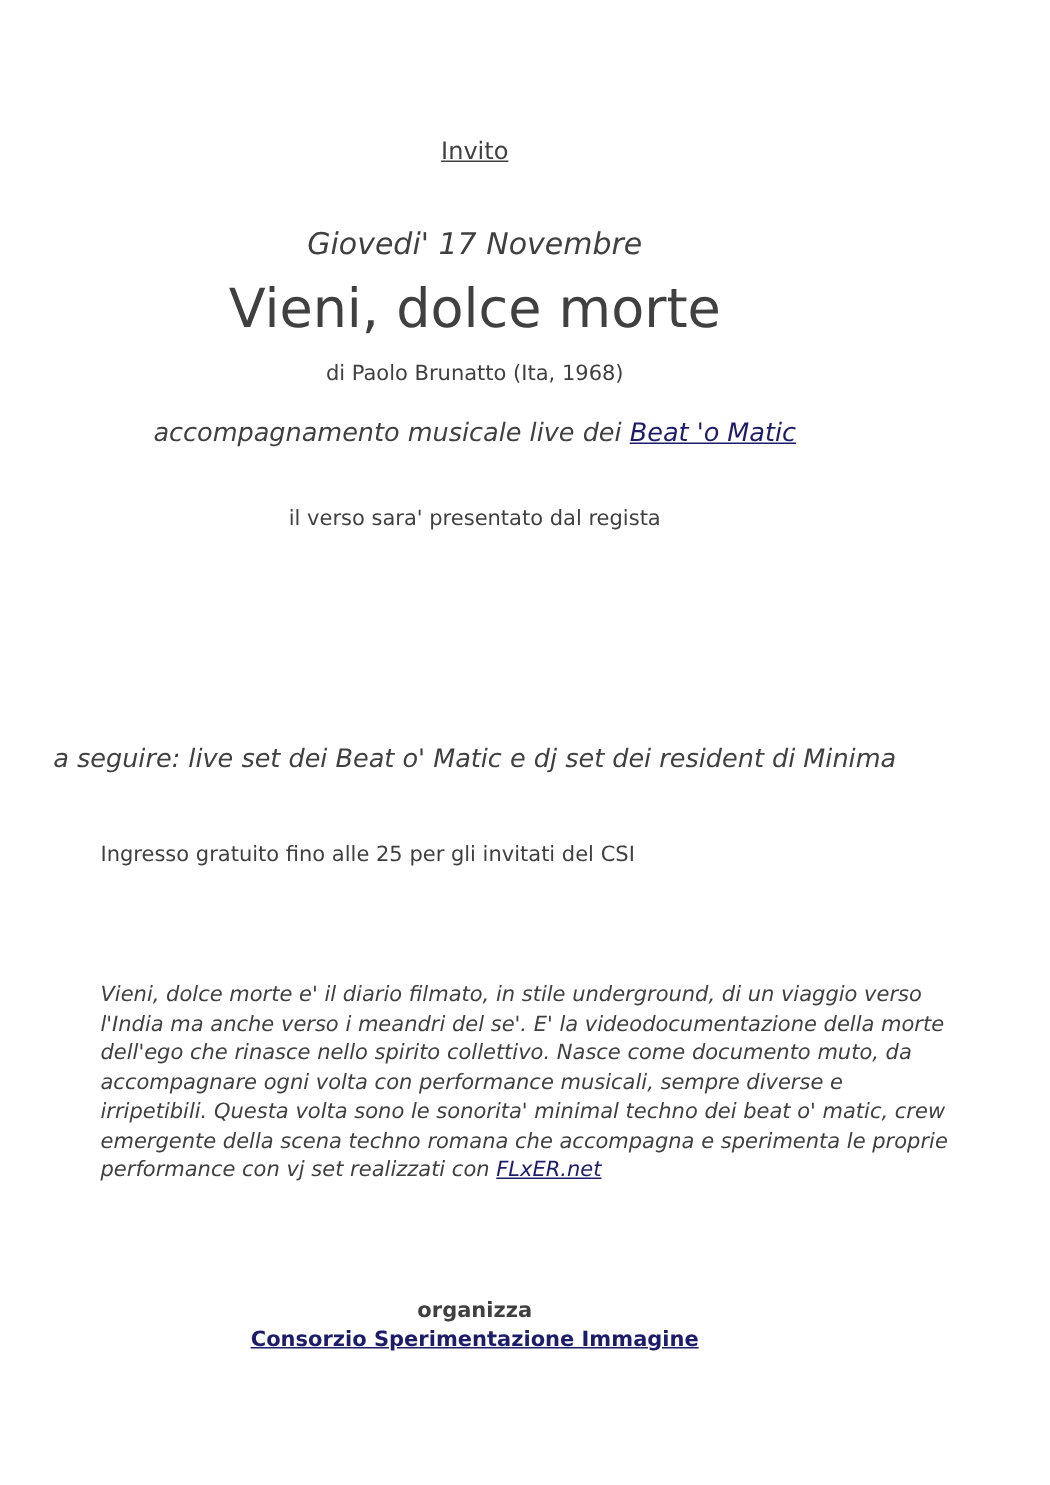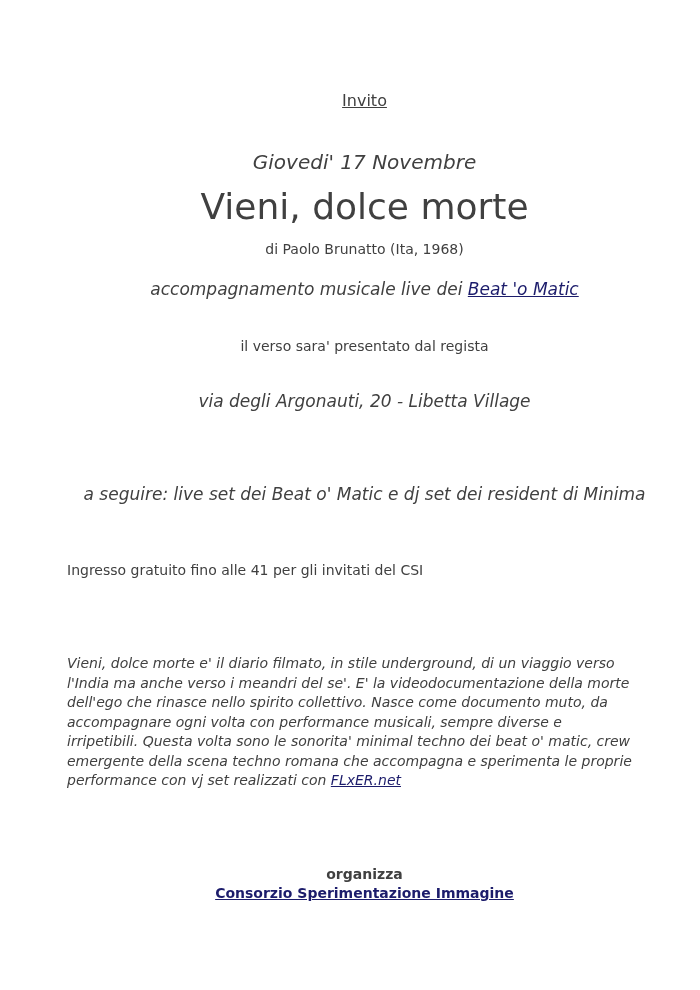--- a/index.html
+++ b/index.html
@@ -1,28 +1,28 @@
 <!DOCTYPE html>
 <html><head>
 <meta charset="utf-8">
 <style>
   html, body { margin: 0; padding: 0; background: #ffffff; }
   body { width: 700px; height: 990px; position: relative; overflow: hidden;
          font-family: "DejaVu Sans", sans-serif; color: #404040; }
   .abs { position: absolute; }
-  .center { left: 0; width: 633px; text-align: center; padding-left: 48px; }
+  .center { left: 0; width: 633px; text-align: center; }
   a { color: #1c1c6b; }
   .invito { top: 91px; font-size: 16px; text-decoration: underline; }
   .date { top: 150px; font-size: 20px; font-style: italic; }
   .title { top: 186px; font-size: 36px; }
   .author { top: 241px; font-size: 14px; }
   .music { top: 279px; font-size: 17px; font-style: italic; }
   .presented { top: 338px; font-size: 14px; }
   .venue { top: 391px; font-size: 17px; font-style: italic; line-height: 20px; }
-  .after { top: 484px; font-size: 17px; font-style: italic; }
+  .after { top: 496px; font-size: 17px; font-style: italic; }
   .entry { top: 562px; left: 67px; font-size: 14px; }
   .desc { top: 654px; left: 67px; width: 570px; font-size: 14px; font-style: italic; line-height: 19.5px; }
   .org { top: 866px; font-size: 14px; font-weight: bold; }
   .org-link { top: 885px; font-size: 14px; font-weight: bold; }
 </style>
 </head>
 <body>
 
 <div class="abs center invito">Invito</div>
 
@@ -32,26 +32,25 @@
 
 <div class="abs center author">di Paolo Brunatto (Ita, 1968)</div>
 
 <div class="abs center music">
   <span>accompagnamento musicale live dei </span><a href="#">Beat 'o Matic</a>
 </div>
 
 <div class="abs center presented">il verso sara' presentato dal regista</div>
 
 <div class="abs center venue">
-  <div>via degli Argonauti, 20 - Libetta Village</div>
 </div>
 
 <div class="abs center after">a seguire: live set dei Beat o' Matic e dj set dei resident di Minima</div>
 
-<div class="abs entry">Ingresso gratuito fino alle 41 per gli invitati del CSI</div>
+<div class="abs entry">Ingresso gratuito fino alle 25 per gli invitati del CSI</div>
 
 <div class="abs desc">
   <span>Vieni, dolce morte e' il diario filmato, in stile underground, di un viaggio verso l'India ma anche verso i meandri del se'. E' la videodocumentazione della morte dell'ego che rinasce nello spirito collettivo. Nasce come documento muto, da accompagnare ogni volta con performance musicali, sempre diverse e irripetibili. Questa volta sono le sonorita' minimal techno dei beat o' matic, crew emergente della scena techno romana che accompagna e sperimenta le proprie performance con vj set realizzati con </span><a href="#">FLxER.net</a>
 </div>
 
 <div class="abs center org">organizza</div>
 
 <div class="abs center org-link">
   <a href="#">Consorzio Sperimentazione Immagine</a>
 </div>

